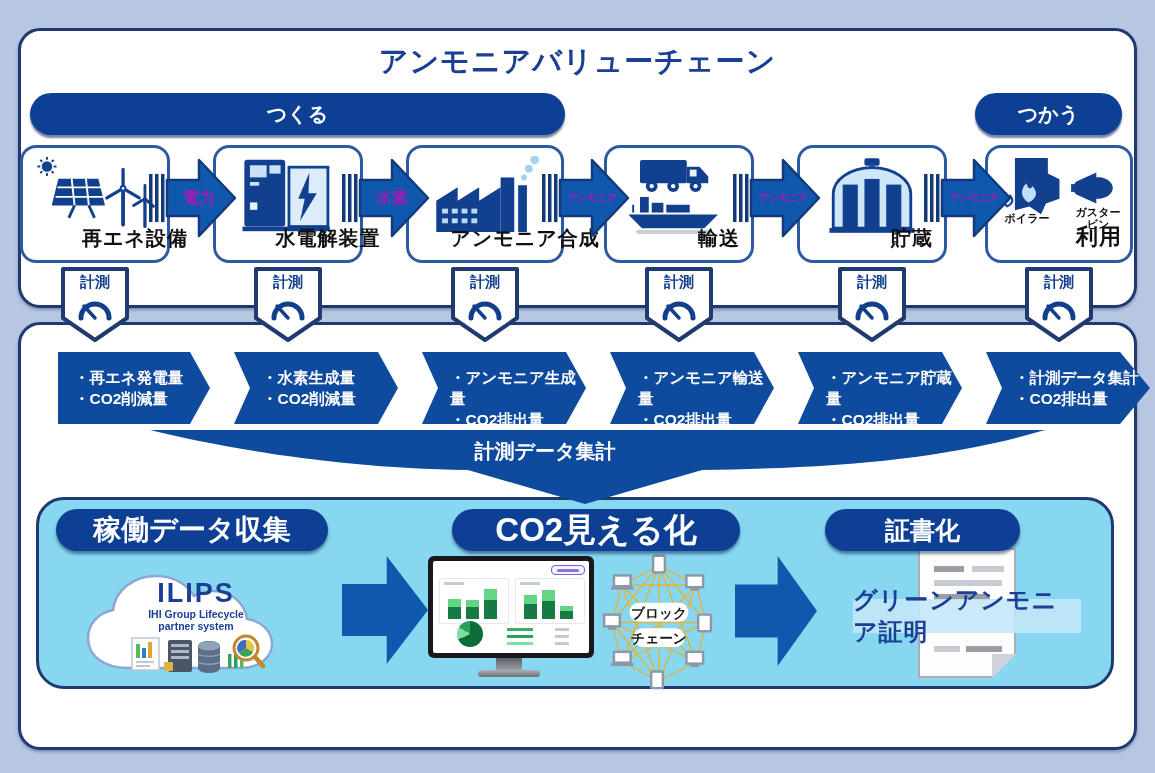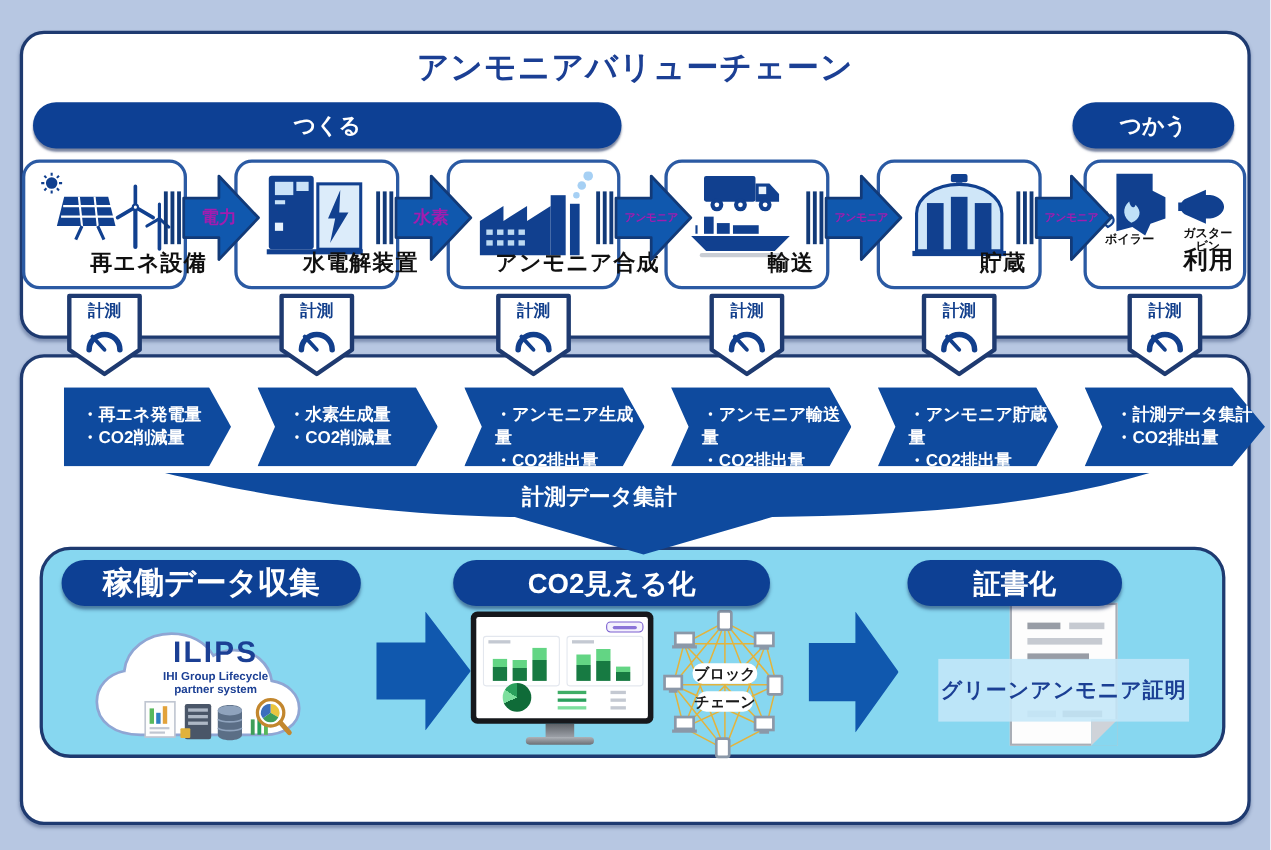--- a/index.html
+++ b/index.html
@@ -51,21 +51,21 @@
   .met-seg.last{clip-path:polygon(0 0, calc(100% - 30px) 0, 100% 50%, calc(100% - 30px) 100%, 0 100%, 16px 50%);}
 
   .swoosh{position:absolute; left:0; top:424px; z-index:1;}
 
   .platform-box{position:absolute; left:36px; top:497px; width:1078px; height:192px;
     background:var(--platform-fill); border:3px solid var(--panel-border); border-radius:28px;}
   .step-pill{position:absolute; top:509px; height:42px; background:var(--navy); border-radius:21px;
     color:#fff; font-weight:700; display:flex; align-items:center; justify-content:center;
     box-shadow:0 3px 3px rgba(10,30,80,.5); z-index:3;}
   #pill-collect{left:56px; width:272px; font-size:28px;}
-  #pill-visualize{left:412px; width:288px; font-size:25px;}
+  #pill-visualize{left:452px; width:288px; font-size:33px;}
   #pill-certify{left:825px; width:195px; font-size:25px;}
 
   .block-arrow{position:absolute; background:var(--arrow-blue);
     clip-path:polygon(0 26%, 52% 26%, 52% 0, 100% 50%, 52% 100%, 52% 74%, 0 74%);}
   #parrow-1{left:342px; top:556px; width:86px; height:108px;}
   #parrow-2{left:735px; top:556px; width:82px; height:110px;}
 
   .cloud-wrap{position:absolute; left:70px; top:550px;}
 
   .monitor{position:absolute; left:428px; top:556px; width:166px; height:102px;
@@ -88,23 +88,23 @@
   .stand-base{position:absolute; left:478px; top:670px; width:62px; height:7px; border-radius:4px; background:linear-gradient(#aeb2b8,#6c7076);}
 
   .chain-net{position:absolute; left:600px; top:548px; z-index:2;}
 
   .cert{position:absolute; left:918px; top:548px; width:98px; height:130px; background:#fdfdfd;
     border:2px solid #a9aeb6; z-index:2;}
   .cert .line{position:absolute; left:14px; height:6px; background:#c6cad1;}
   .cert .line.dark{background:#989da6;}
   .cert .fold{position:absolute; right:-2px; bottom:-2px; width:0; height:0;
     border-style:solid; border-width:0 0 24px 24px; border-color:transparent transparent var(--platform-fill) #cfd3d9;}
-  .cert-band{position:absolute; left:853px; top:599px; width:228px; height:57px;
+  .cert-band{position:absolute; left:853px; top:599px; width:228px; height:34px;
     background:rgba(196,231,248,.88); display:flex; align-items:center; justify-content:center;
-    font-size:19px; font-weight:700; color:var(--title-text); z-index:3; letter-spacing:1px;}
+    font-size:24px; font-weight:700; color:var(--title-text); z-index:3; letter-spacing:1px;}
 
   .platform-title{position:absolute; left:18px; top:697px; width:1119px; text-align:center;
     font-size:27px; font-weight:700; color:var(--title-text); letter-spacing:1px; z-index:2;}
   .platform-title .sub2{font-size:18px; vertical-align:-6px;}
 </style>
 </head>
 <body>
 
 <div class="page">
 

